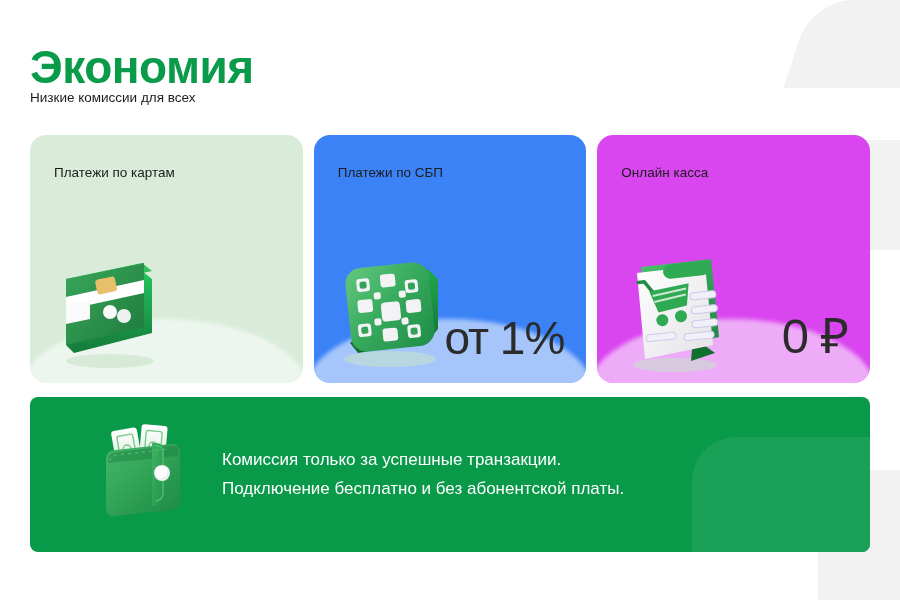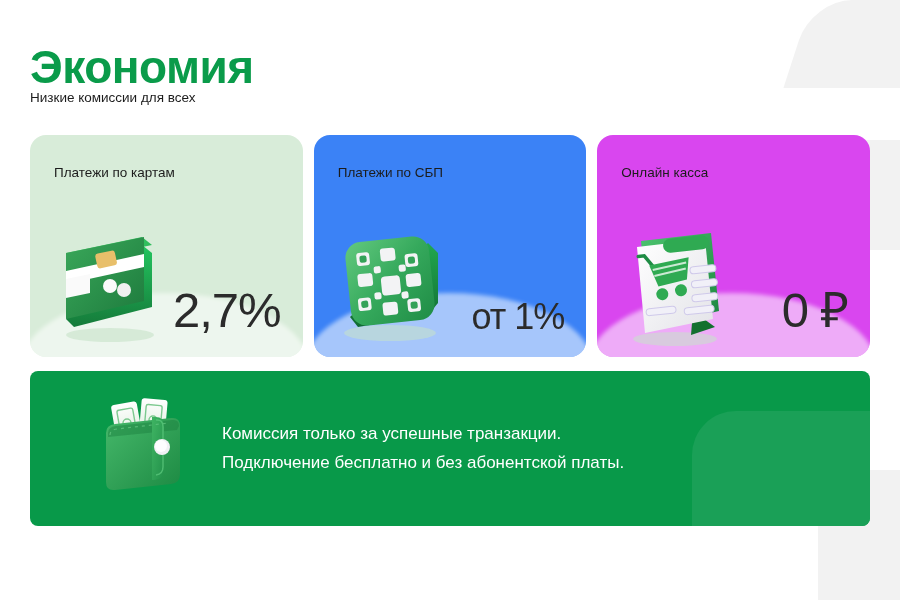--- a/index.html
+++ b/index.html
@@ -83,21 +83,21 @@
   
   .cards {
     display: flex;
     gap: 11px;
     margin-top: 30px;
   }
 
   .card {
     position: relative;
     flex: 1 1 0;
-    height: 222px;
+    height: 248px;
     border-radius: 16px;
     overflow: hidden;
   }
 
   .card-glow {
     position: absolute;
     left: -10px;
     bottom: -86px;
     width: 290px;
     height: 150px;
@@ -120,21 +120,21 @@
     right: 22px;
     bottom: 22px;
     font-size: 49px;
     font-weight: 300;
     color: #2b2b2b;
     letter-spacing: -1px;
     line-height: 1;
     z-index: 3;
     white-space: nowrap;
   }
-  .card-value.small-prefix { font-size: 36px; margin-top: 20px; }
+  .card-value.small-prefix { font-size: 46px; margin-top: 20px; }
 
   .card-icon {
     position: absolute;
     left: 14px;
     bottom: 4px;
     width: 130px;
     height: 130px;
     z-index: 3;
   }
   .card-icon svg { width: 100%; height: 100%; display: block; }
@@ -229,21 +229,20 @@
 
           <rect x="52" y="29" width="20" height="15" rx="3" fill="#e8bf6a" transform="rotate(-12 62 36)"></rect>
 
           <path d="M22 56 L46 51 L46 70 L22 75 Z" fill="#fafafa"></path>
 
           <circle cx="66" cy="63" r="7" fill="#fafafa"></circle>
           <circle cx="80" cy="67" r="7" fill="#f0f0f0"></circle>
           <ellipse cx="66" cy="112" rx="44" ry="7" fill="#c7e3c8" opacity="0.6"></ellipse>
         </svg>
       </div>
-      <div class="card-value" style="color: rgb(43, 43, 43);">2,7%</div>
     </div>
 
     <div class="card" style="background: #3b82f6;">
       <div class="card-glow"></div>
       <div class="card-label">Платежи по СБП</div>
       <div class="card-icon">
         <svg viewBox="0 0 130 130">
           <defs>
             <linearGradient id="qrFace" x1="0" y1="0" x2="1" y2="1">
               <stop offset="0%" stop-color="#63c97f"></stop>

